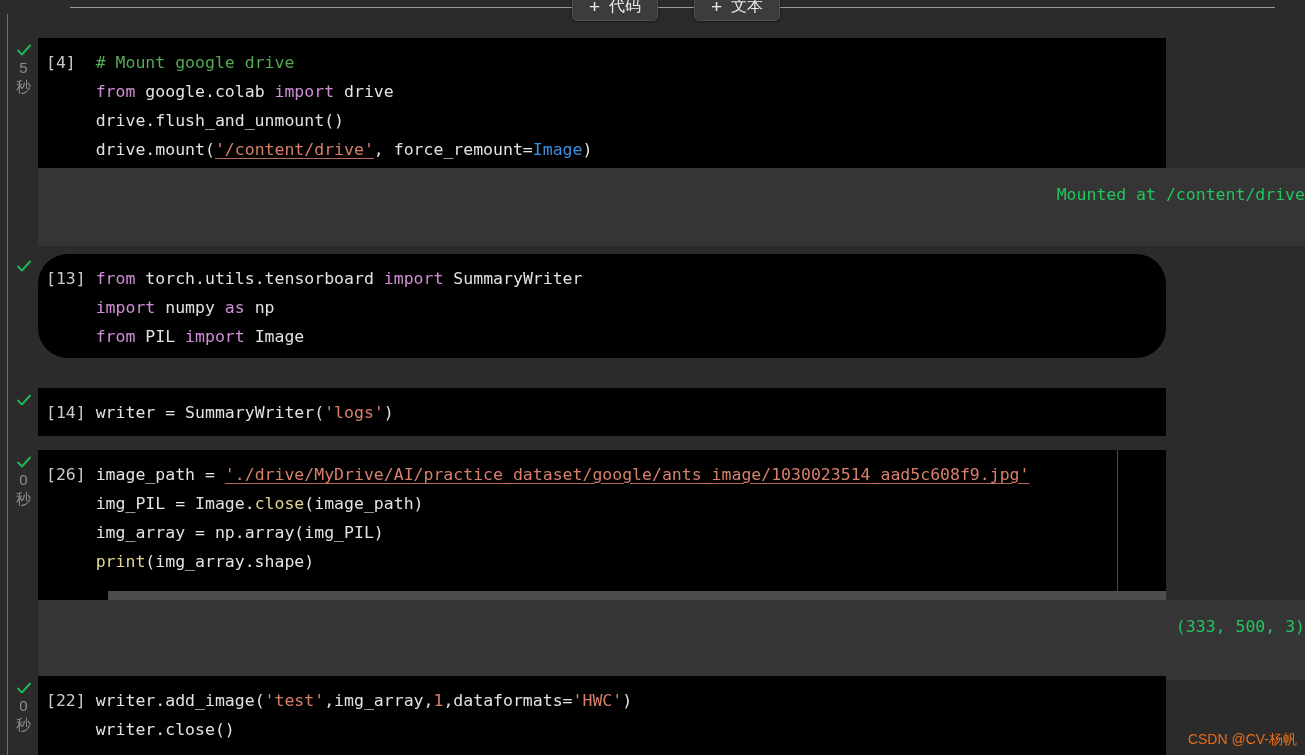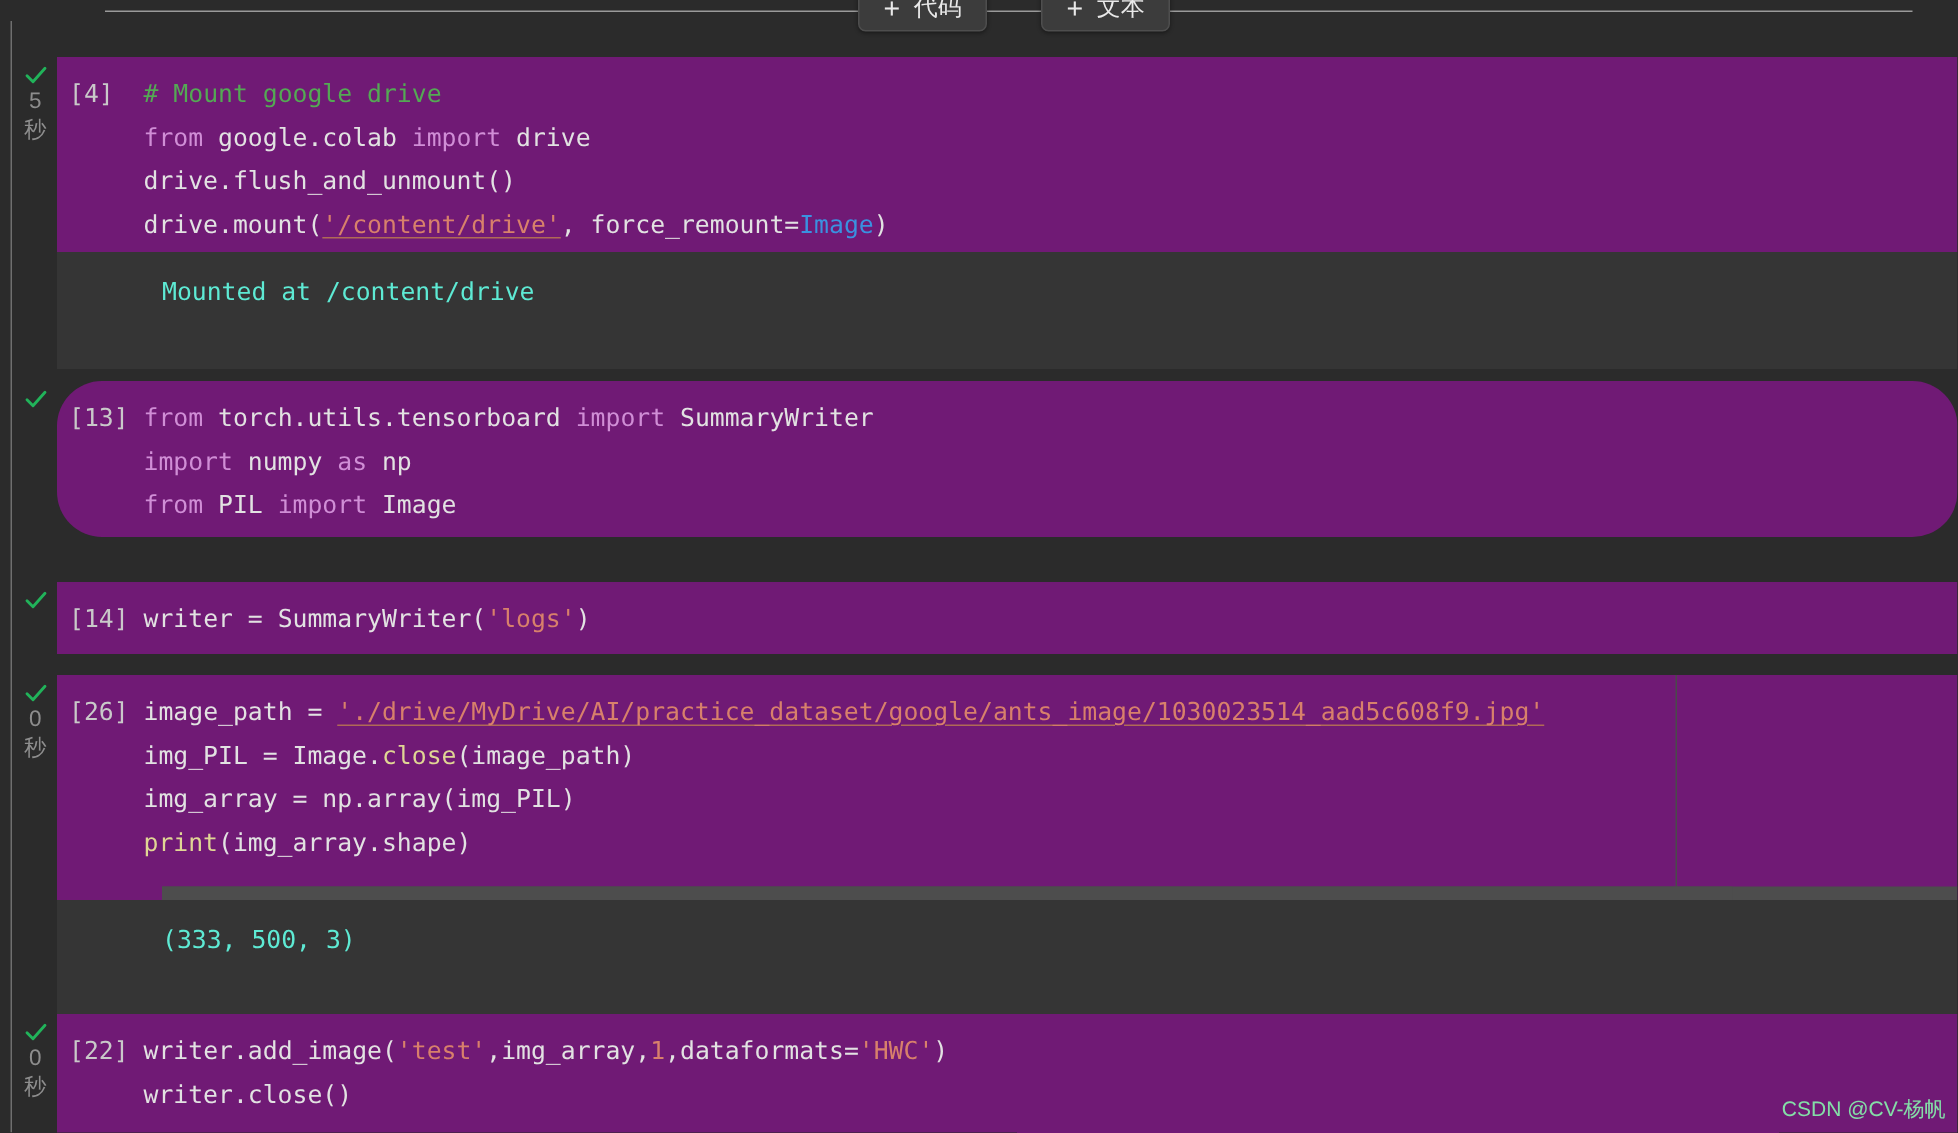--- a/index.html
+++ b/index.html
@@ -99,22 +99,22 @@
     color: #8d8d8d;
     font-size: 15px;
     font-family: "Liberation Sans", sans-serif;
     line-height: 19px;
     text-align: center;
   }
 
   .codebox {
     position: absolute;
     left: 38px;
-    width: 1267px;
-    background: #701a75;
+    width: 1128px;
+    background: #000000;
     box-sizing: border-box;
     overflow: hidden;
   }
   .outbox {
     position: absolute;
     left: 38px;
     width: 1267px;
     background: #353535;
     box-sizing: border-box;
   }
@@ -125,21 +125,22 @@
     font-size: 16.5px;
     line-height: 29px;
     white-space: pre;
     color: #e2e2e2;
   }
   pre.code {
     padding: 10px 0 10px 8px;
   }
   pre.out {
     padding: 12px 0 12px 70px;
-    color: #5eead4;
+    color: #22c55e;
+    text-align: right;
   }
 
   .lbl {
     color: #c9c9c9;
   }
 
   
   .kw    { color: #d08ed6; }
   .cmt   { color: #54a954; }
   .str   { color: #d8806b; }
@@ -173,21 +174,21 @@
     height: 9px;
     width: 1047px;
     background: #4d4d4d;
   }
 
   
   #watermark {
     position: absolute;
     right: 8px;
     bottom: 6px;
-    color: #86efac;
+    color: #f97316;
     font-size: 14px;
     font-family: "Liberation Sans", sans-serif;
     z-index: 50;
     opacity: .92;
     margin-top: 28px;
   }
 </style>
 </head>
 <body>
 

